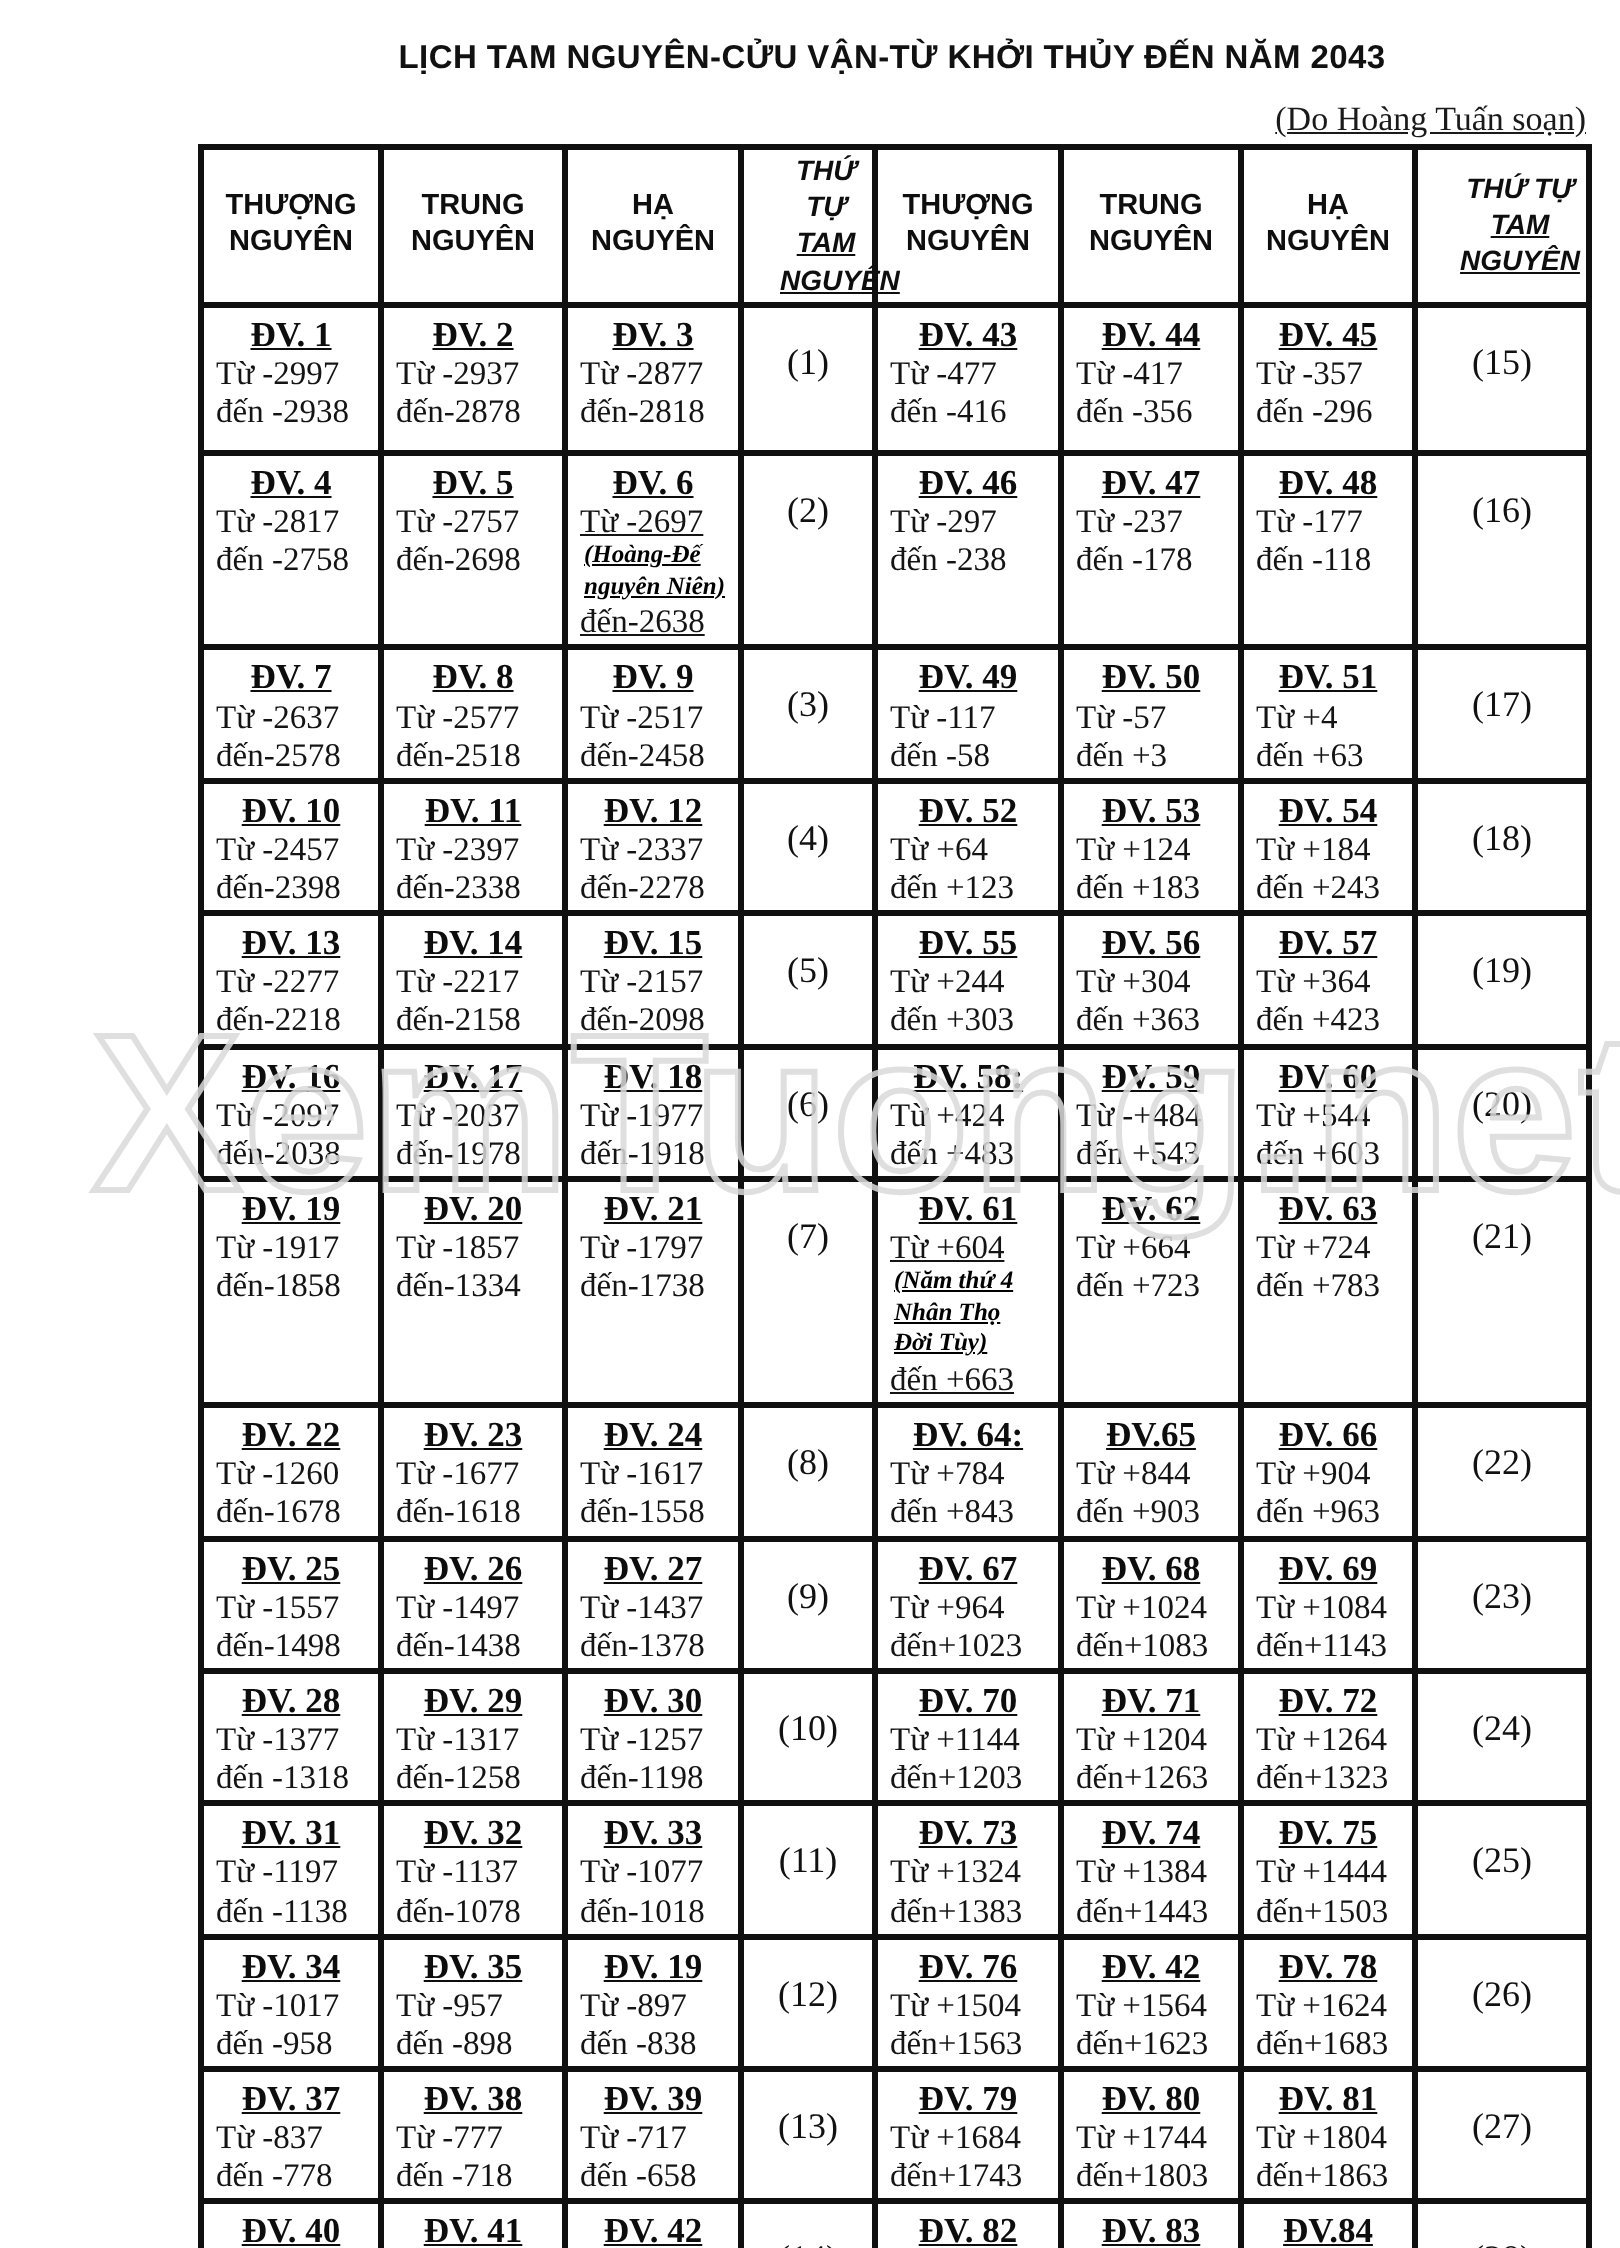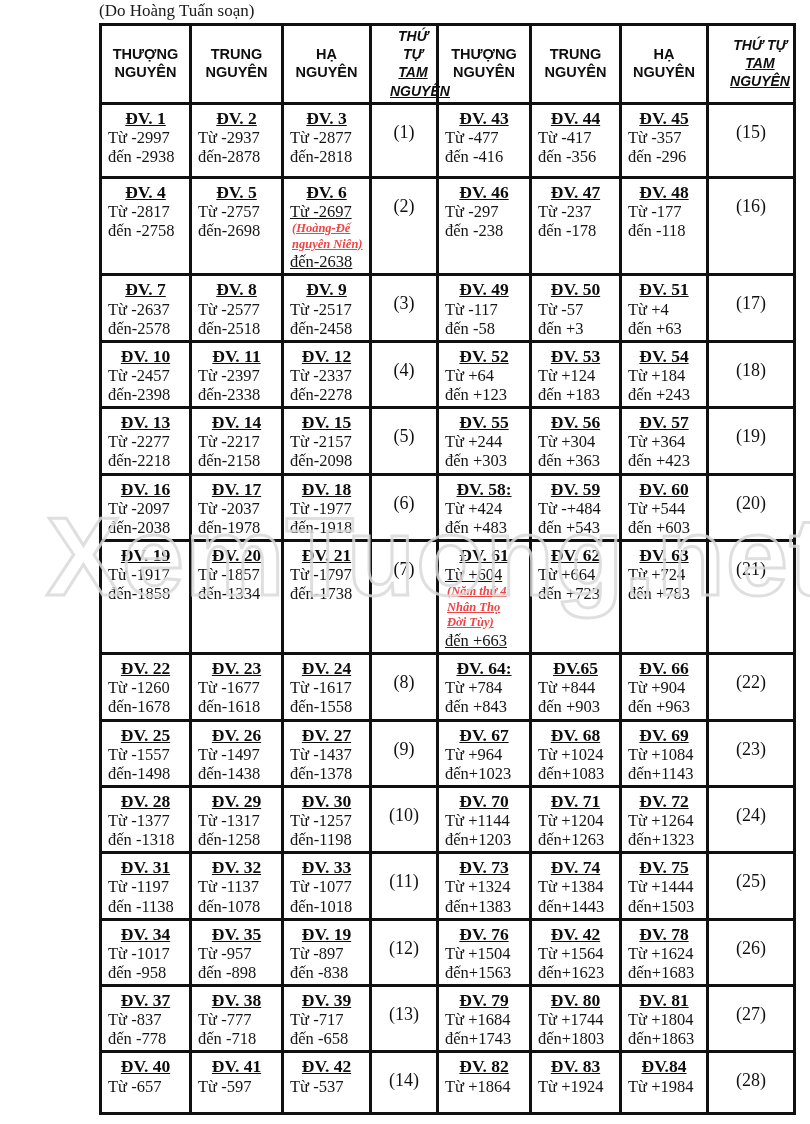--- a/index.html
+++ b/index.html
@@ -8,21 +8,21 @@
     background:#ffffff;color:#151515;
     font-family:"Liberation Serif","DejaVu Serif",serif;
   }
   .content{margin-left:99px;width:694px;}
   .title{
     margin-top:20px;text-align:center;
     font-family:"Liberation Sans","DejaVu Sans",sans-serif;
     font-weight:bold;font-size:16.5px;letter-spacing:.2px;color:#111;
   }
   .subtitle{
-    text-align:left;font-size:17px;margin-top:1px;margin-bottom:2px;color:#1a1a1a;
+    text-align:right;font-size:17px;margin-top:11px;margin-bottom:2px;color:#1a1a1a;text-decoration:underline;
   }
   table{border-collapse:collapse;table-layout:fixed;width:694px;}
   col.c0{width:90px}col.c1{width:92px}col.c2{width:88px}col.c3{width:67px}
   col.c4{width:93px}col.c5{width:90px}col.c6{width:87px}col.c7{width:87px}
   th,td{border:3px solid #101010;vertical-align:top;padding:1px 0 2px 0;}
   th{
     font-family:"Liberation Sans","DejaVu Sans",sans-serif;
     font-weight:bold;font-size:14.5px;line-height:1.3;vertical-align:middle;
     text-align:center;height:66px;color:#0e0e0e;
   }
@@ -32,39 +32,40 @@
   .dv{
     font-weight:bold;font-size:17.5px;text-align:center;line-height:1.15;
     text-decoration:underline;margin-top:2px;color:#0d0d0d;
   }
   .ln{
     font-size:16.5px;line-height:1.16;text-align:left;padding-left:6px;color:#141414;
   }
   .ln.u{text-decoration:underline;}
   .ln.note{
     font-size:12.5px;font-style:italic;font-weight:bold;
-    text-decoration:underline;padding-left:8px;line-height:1.25;color:#ef4444;
+    text-decoration:underline;padding-left:8px;line-height:1.25;color:#000000;
   }
   td.order-cell{
     text-align:center;font-size:18px;padding-top:17px;color:#111;
   }
   .watermark{
     position:absolute;top:492px;left:46px;z-index:5;pointer-events:none;
     font-family:"Liberation Sans","DejaVu Sans",sans-serif;
     font-weight:bold;font-size:112px;letter-spacing:1px;
     color:transparent;-webkit-text-stroke:3px #dadada;opacity:.85;
     white-space:nowrap;
   }
 </style>
 </head>
 <body>
 
 <div class="watermark">XemTuong.net</div>
 
 <div class="content">
+  <div class="title">LỊCH TAM NGUYÊN-CỬU VẬN-TỪ KHỞI THỦY ĐẾN NĂM 2043</div>
   <div class="subtitle">(Do Hoàng Tuấn soạn)</div>
 
   <table>
     <colgroup>
       <col class="c0">
         <col class="c1">
         <col class="c2">
         <col class="c3">
       <col class="c4">
         <col class="c5">

